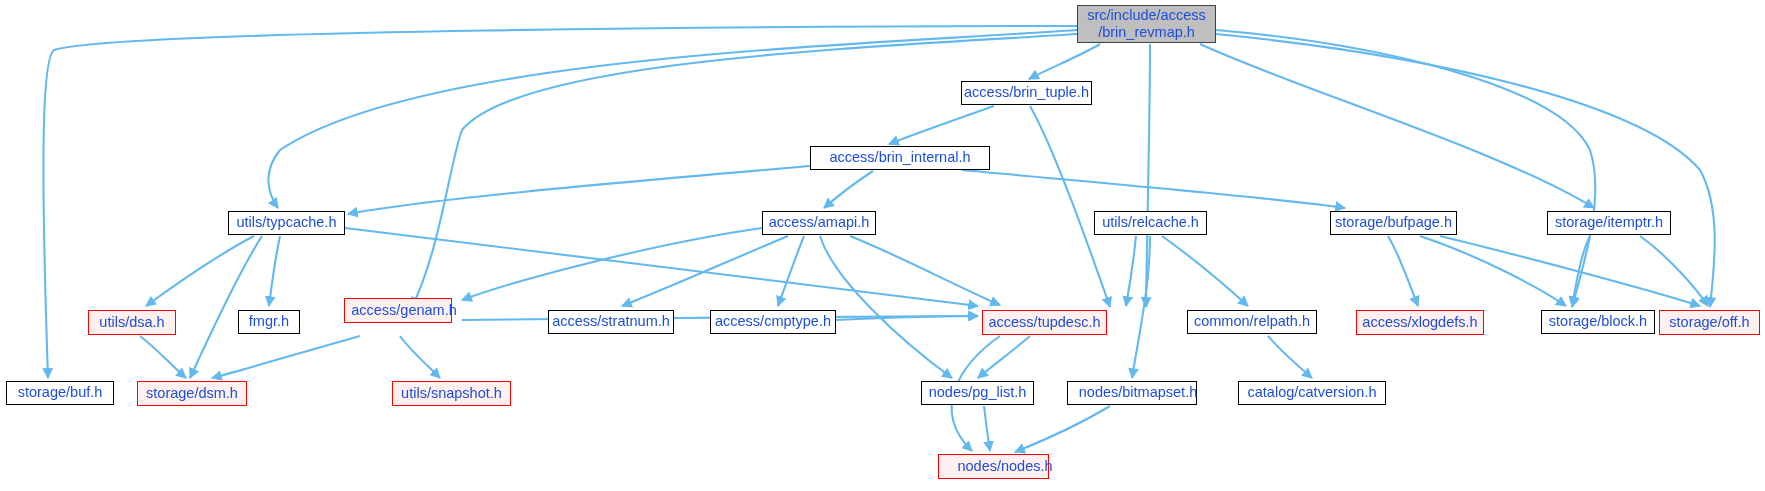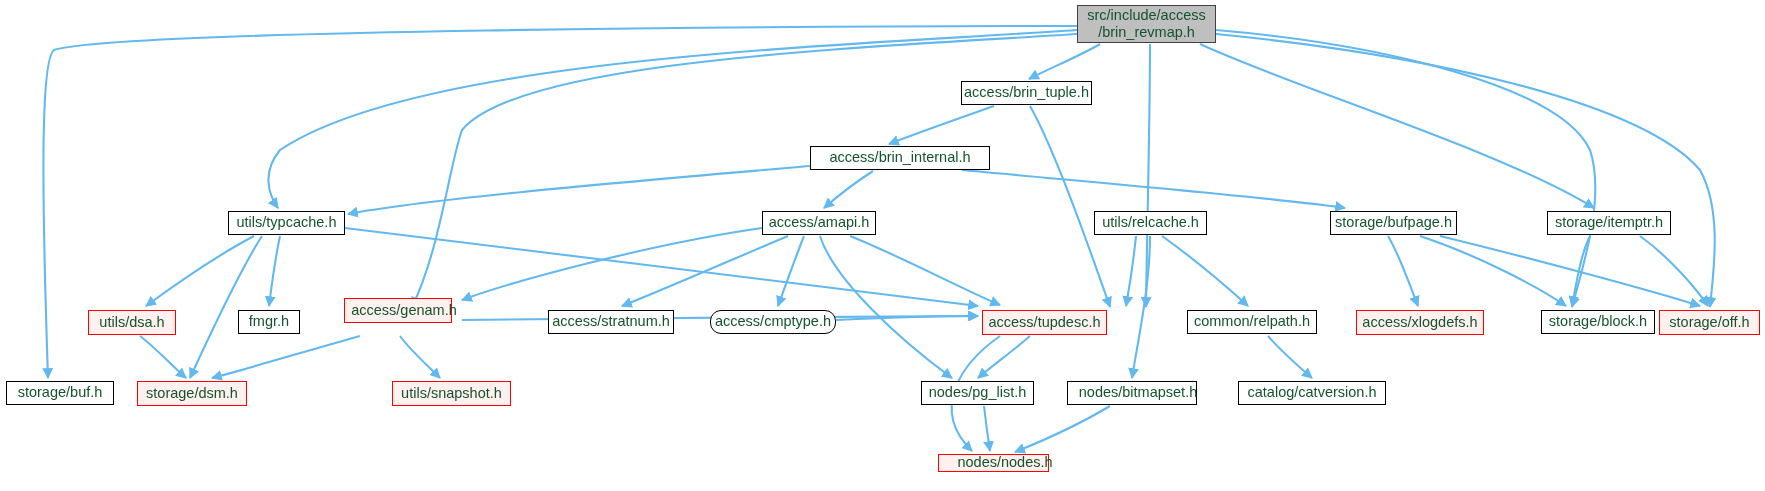--- a/index.html
+++ b/index.html
@@ -25,21 +25,21 @@
   }
   .node {
     position: absolute;
     box-sizing: border-box;
     display: flex;
     align-items: center;
     justify-content: center;
     text-align: center;
     font-size: 14.5px;
     line-height: 1.18;
-    color: #14532d;
+    color: #1d4ed8;
     white-space: pre;
     border: 1px solid #000000;
     background: #ffffff;
     z-index: 5;
   }
   .node.root {
     background: #bfbfbf;
     border: 1px solid #404040;
   }
   .node.red {
@@ -107,27 +107,27 @@
       <div class="node" style="left: 810px; top: 146px; width: 180px; height: 24px;">access/brin_internal.h</div>
       <div class="node" style="left: 228px; top: 211px; width: 117px; height: 24px;">utils/typcache.h</div>
       <div class="node" style="left: 762px; top: 211px; width: 114px; height: 24px;">access/amapi.h</div>
       <div class="node" style="left: 1094px; top: 211px; width: 113px; height: 24px;">utils/relcache.h</div>
       <div class="node" style="left: 1330px; top: 211px; width: 127px; height: 24px;">storage/bufpage.h</div>
       <div class="node" style="left: 1547px; top: 211px; width: 124px; height: 24px;">storage/itemptr.h</div>
       <div class="node red" style="left: 88px; top: 310px; width: 88px; height: 25px;">utils/dsa.h</div>
       <div class="node" style="left: 238px; top: 310px; width: 62px; height: 24px;">fmgr.h</div>
       <div class="node red" style="left: 344px; top: 298px; width: 108px; height: 25px; padding-left: 12px;">access/genam.h</div>
       <div class="node" style="left: 548px; top: 310px; width: 126px; height: 24px;">access/stratnum.h</div>
-      <div class="node" style="left: 710px; top: 310px; width: 126px; height: 24px; border-radius: 11px;">access/cmptype.h</div>
+      <div class="node" style="left: 710px; top: 310px; width: 126px; height: 24px;">access/cmptype.h</div>
       <div class="node red" style="left: 982px; top: 310px; width: 125px; height: 25px;">access/tupdesc.h</div>
       <div class="node" style="left: 1187px; top: 310px; width: 130px; height: 24px;">common/relpath.h</div>
       <div class="node red" style="left: 1356px; top: 310px; width: 128px; height: 25px;">access/xlogdefs.h</div>
       <div class="node" style="left: 1519px; top: 310px; width: 114px; height: 24px; margin-left: 22px;">storage/block.h</div>
       <div class="node red" style="left: 1659px; top: 310px; width: 101px; height: 25px;">storage/off.h</div>
       <div class="node" style="left: 6px; top: 381px; width: 108px; height: 24px;">storage/buf.h</div>
       <div class="node red" style="left: 137px; top: 381px; width: 110px; height: 25px;">storage/dsm.h</div>
       <div class="node red" style="left: 392px; top: 381px; width: 119px; height: 25px;">utils/snapshot.h</div>
       <div class="node" style="left: 921px; top: 381px; width: 113px; height: 24px;">nodes/pg_list.h</div>
       <div class="node" style="left: 1067px; top: 381px; width: 130px; height: 24px; padding-left: 12px;">nodes/bitmapset.h</div>
       <div class="node" style="left: 1238px; top: 381px; width: 148px; height: 24px;">catalog/catversion.h</div>
-      <div class="node red" style="left: 938px; top: 454px; width: 111px; height: 18px; padding-left: 23px;">nodes/nodes.h</div>
+      <div class="node red" style="left: 938px; top: 454px; width: 111px; height: 25px; padding-left: 23px;">nodes/nodes.h</div>
     </div>
 </div>
 
 </body></html>

